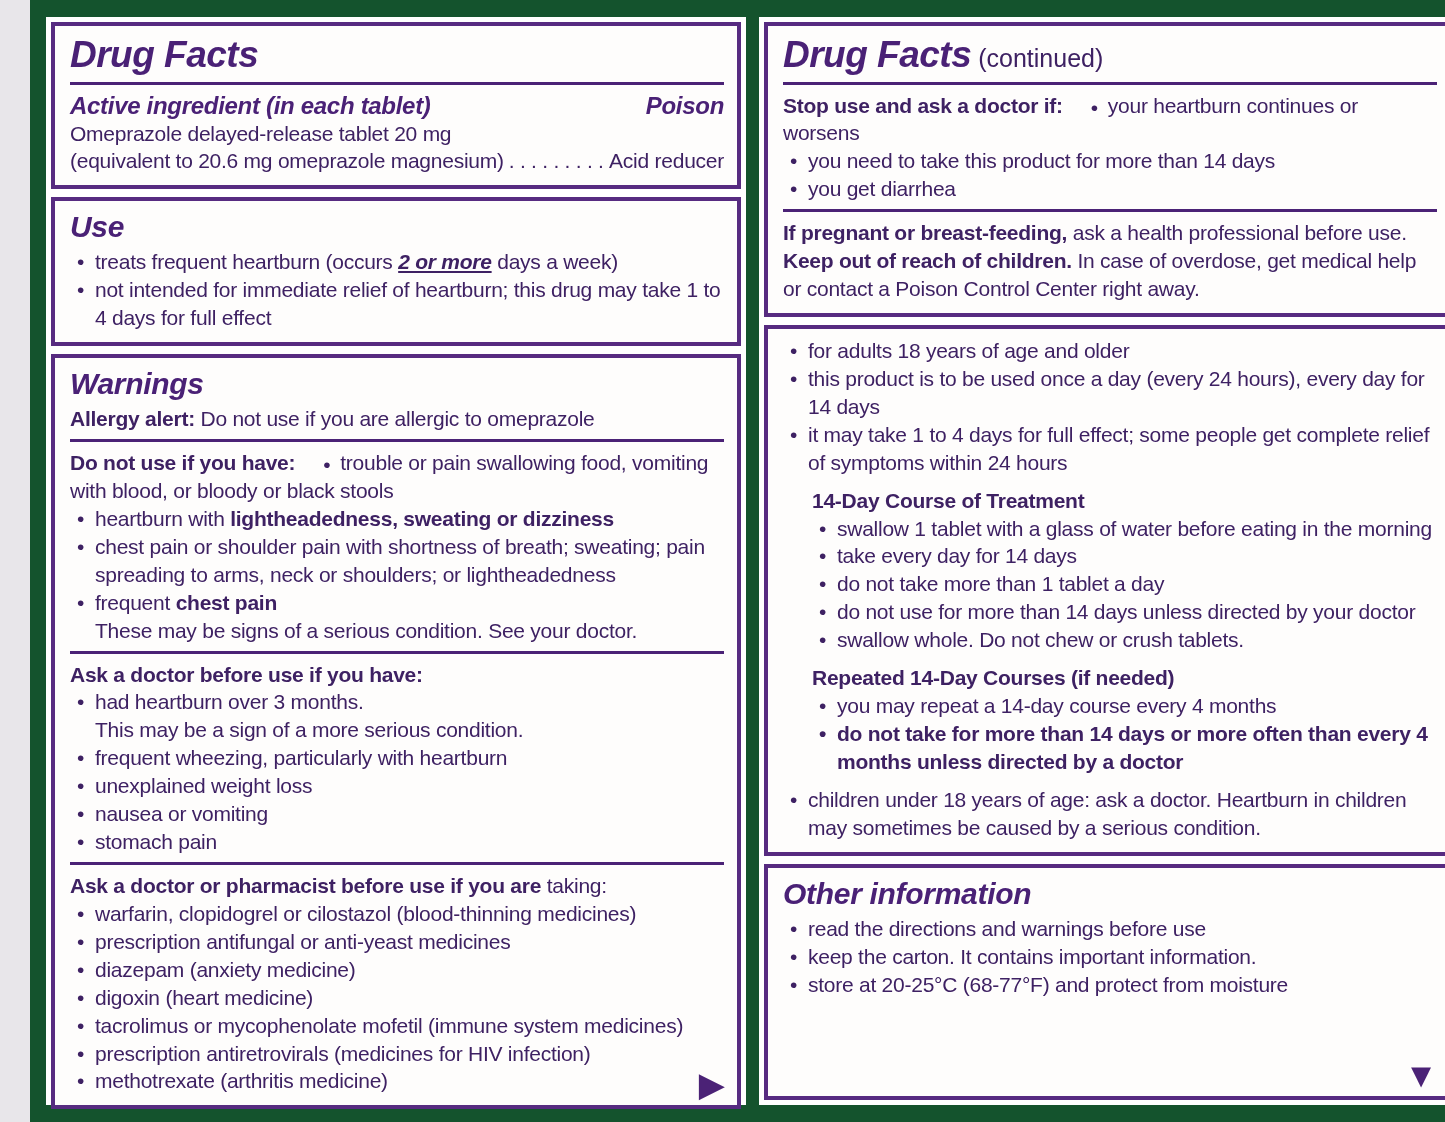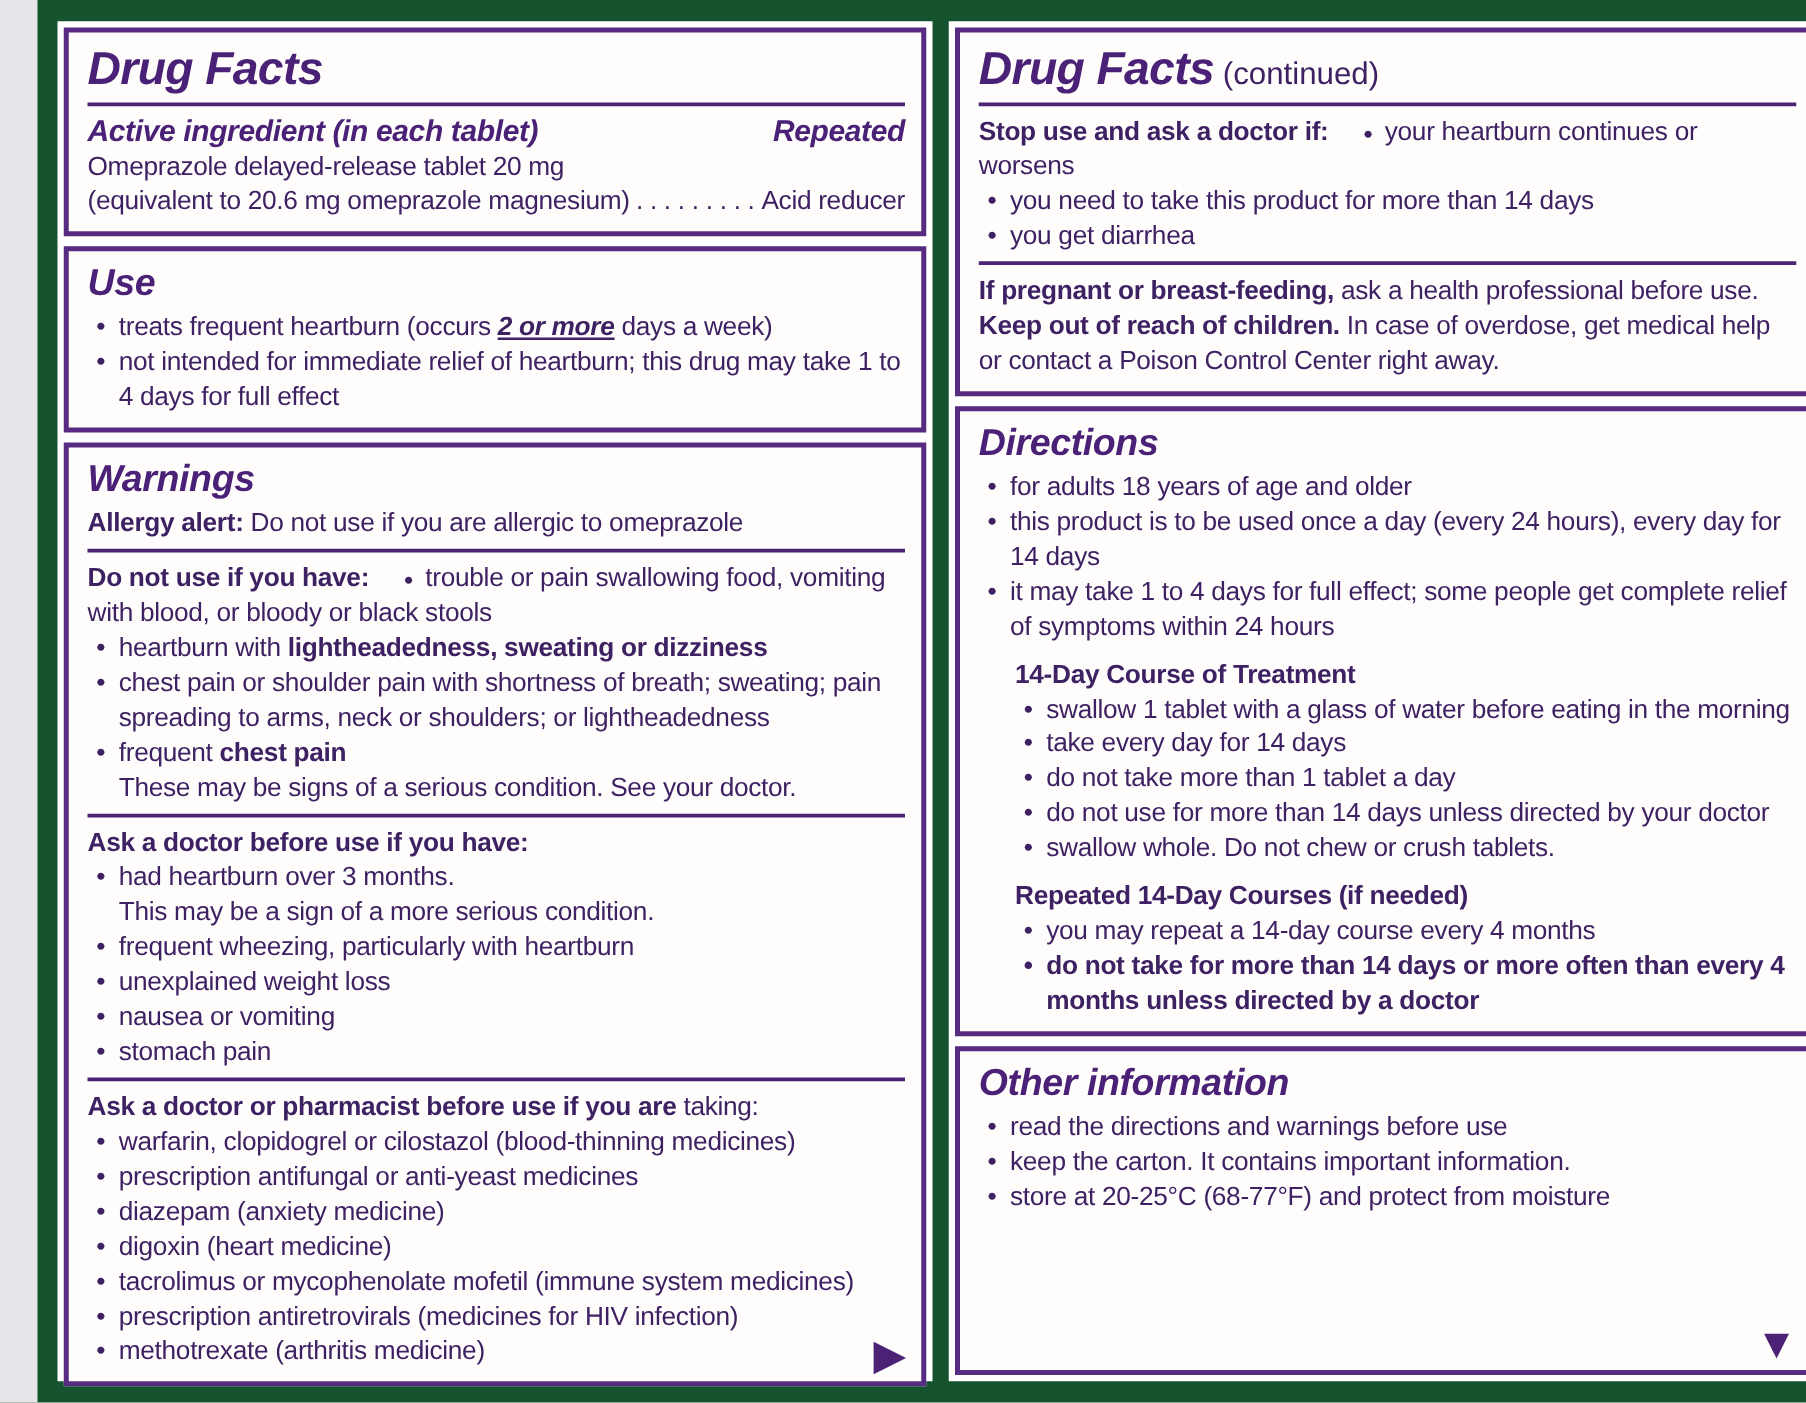--- a/index.html
+++ b/index.html
@@ -74,21 +74,21 @@
 
 <div class="label-frame">
 
   <div class="col">
 
     <div class="box">
       <div class="drug-title">Drug Facts</div>
       <hr class="rule">
       <div class="ing-head">
         <span class="h">Active ingredient (in each tablet)</span>
-        <span class="h">Repeated</span>
+        <span class="h">Poison</span>
       </div>
       <p class="txt">Omeprazole delayed-release tablet 20 mg</p>
       <div class="txt leader-row">
         <span>(equivalent to 20.6 mg omeprazole magnesium)</span>
         <span class="dots">. . . . . . . . . .</span>
         <span>Acid reducer</span>
       </div>
     </div>
 
     <div class="box">
@@ -139,36 +139,36 @@
 
       <p class="txt"><b>Stop use and ask a doctor if:</b><span class="inline-b">your heartburn continues or worsens</span></p>
       <p class="txt bullet">you need to take this product for more than 14 days</p>
       <p class="txt bullet">you get diarrhea</p>
       <hr class="rule mt6">
 
       <p class="txt"><b>If pregnant or breast-feeding,</b><span> ask a health professional before use.</span><br><b>Keep out of reach of children.</b><span> In case of overdose, get medical help or contact a Poison Control Center right away.</span></p>
     </div>
 
     <div class="box">
-      <div class="section-h">Directions</div>
       <p class="txt bullet">for adults 18 years of age and older</p>
       <p class="txt bullet">this product is to be used once a day (every 24 hours), every day for 14 days</p>
       <p class="txt bullet">it may take 1 to 4 days for full effect; some people get complete relief of symptoms within 24 hours</p>
 
       <p class="txt sub-h indent1 mt10">14-Day Course of Treatment</p>
       <p class="txt sub-bullet">swallow 1 tablet with a glass of water before eating in the morning</p>
       <p class="txt sub-bullet">take every day for 14 days</p>
       <p class="txt sub-bullet">do not take more than 1 tablet a day</p>
       <p class="txt sub-bullet">do not use for more than 14 days unless directed by your doctor</p>
       <p class="txt sub-bullet">swallow whole. Do not chew or crush tablets.</p>
 
       <p class="txt sub-h indent1 mt10">Repeated 14-Day Courses (if needed)</p>
       <p class="txt sub-bullet">you may repeat a 14-day course every 4 months</p>
       <p class="txt sub-bullet bold">do not take for more than 14 days or more often than every 4 months unless directed by a doctor</p>
 
+      <p class="txt bullet mt10">children under 18 years of age: ask a doctor. Heartburn in children may sometimes be caused by a serious condition.</p>
     </div>
 
     <div class="box grow">
       <div class="section-h">Other information</div>
       <p class="txt bullet">read the directions and warnings before use</p>
       <p class="txt bullet">keep the carton. It contains important information.</p>
       <p class="txt bullet">store at 20-25°C (68-77°F) and protect from moisture</p>
       <span class="corner-arrow">▼</span>
     </div>
   </div>

